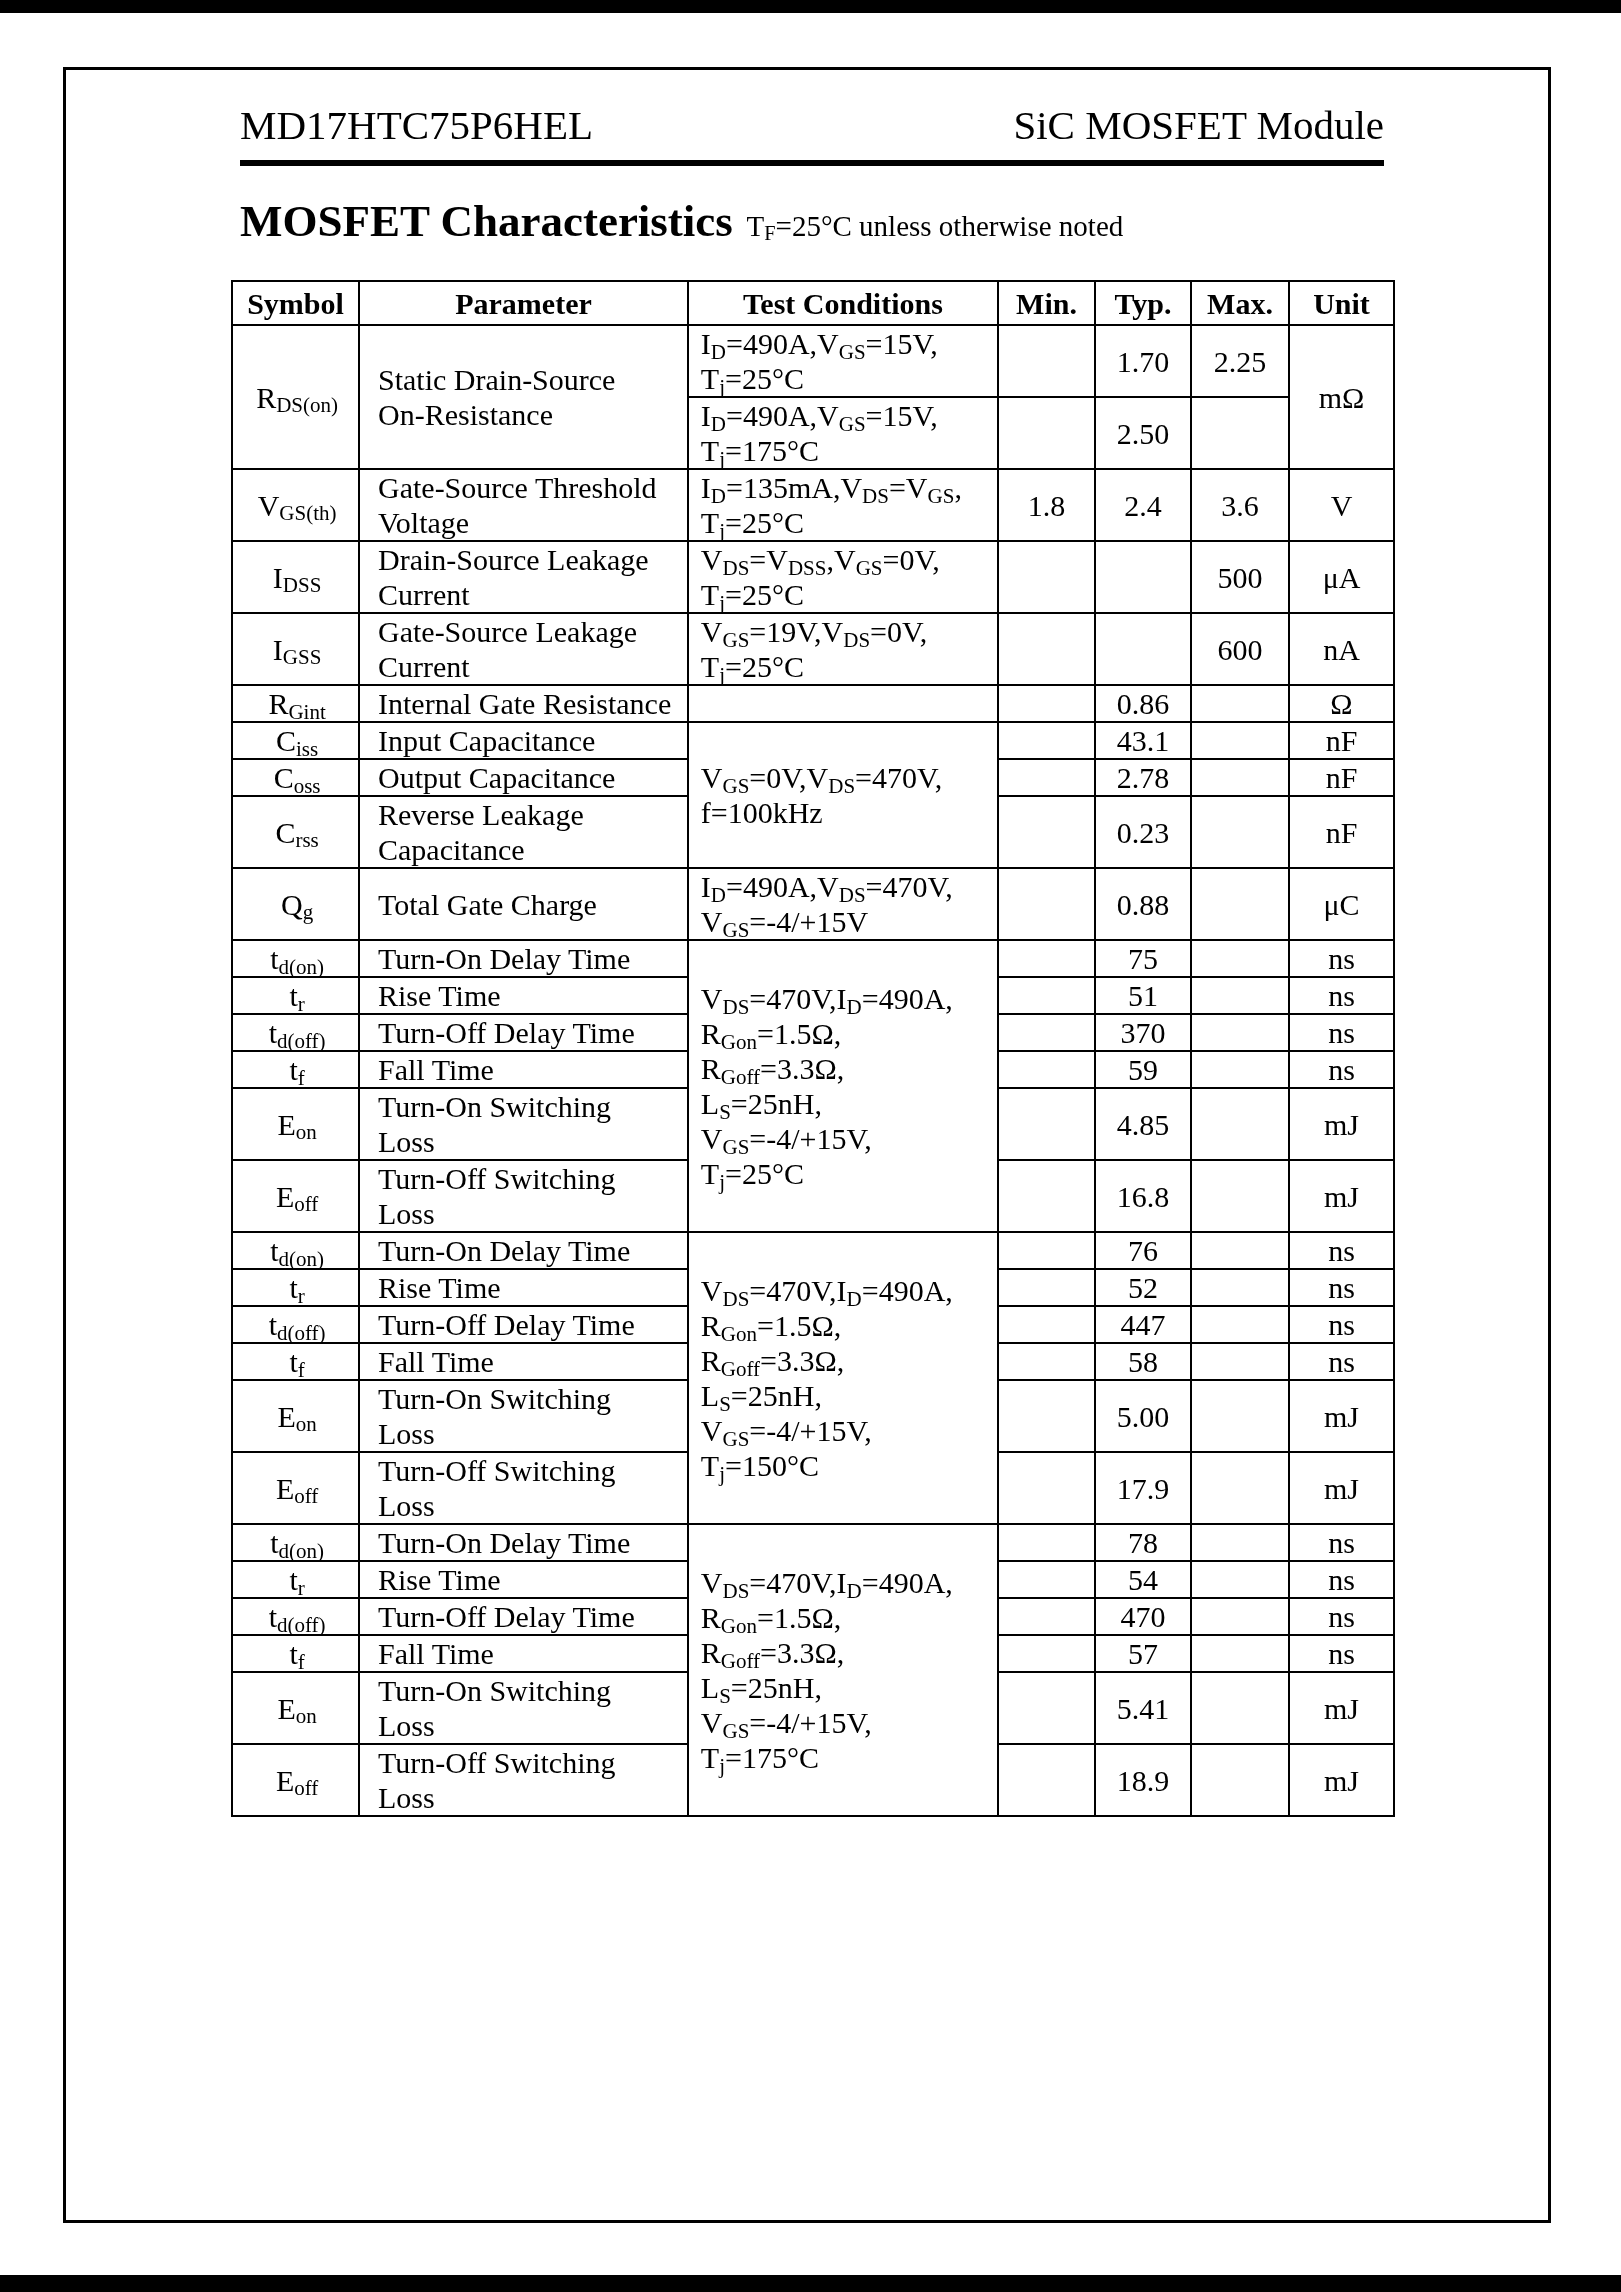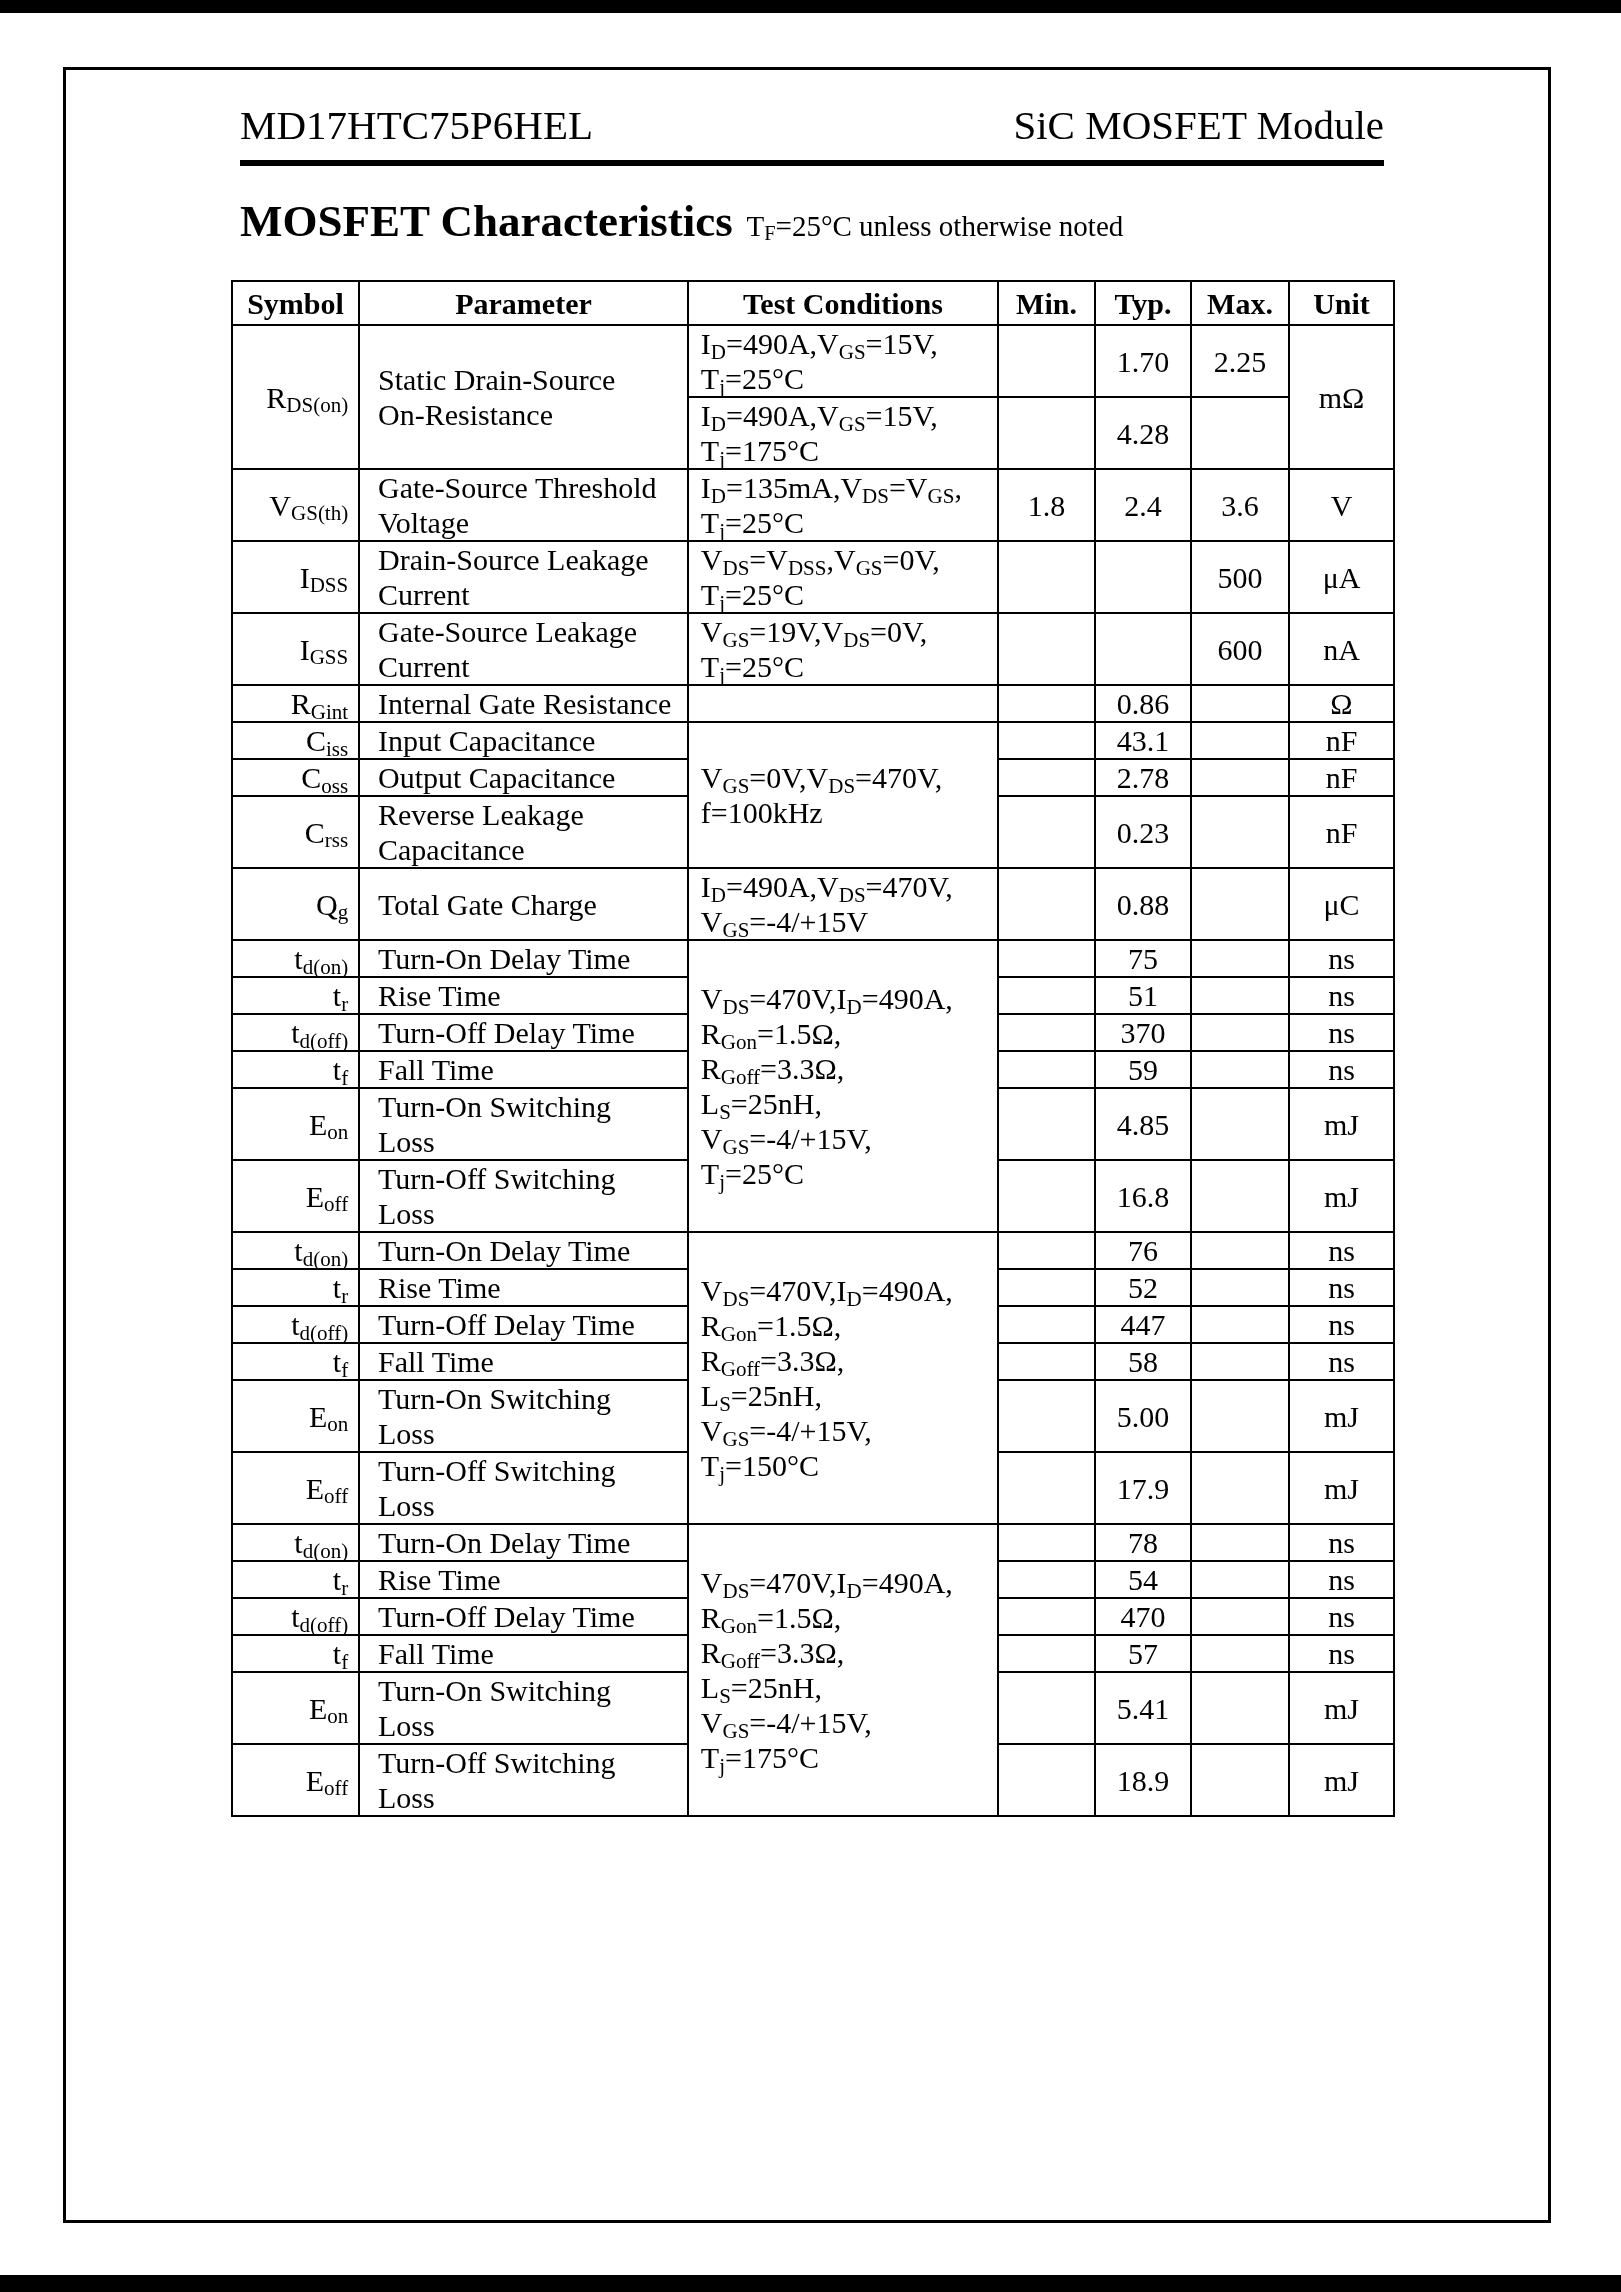--- a/index.html
+++ b/index.html
@@ -49,21 +49,21 @@
     white-space: pre-line;
     overflow: hidden;
   }
   .char-table thead th {
     font-weight: bold; text-align: center;
     border-bottom: 2.9px solid #000;
     height: 44px; white-space: nowrap; margin-left: 12px;
   }
   .char-table { border: 2.9px solid #000; }
   .char-table tr.gsep td { border-top: 2.9px solid #000; }
-  td.sym { text-align: right; padding-left: 13px; }
+  td.sym { text-align: center; padding-left: 13px; }
   td.par { text-align: left; padding-left: 18px; }
   td.cond { text-align: left; padding-left: 11.8px; margin-left: 32px; }
   td.num { text-align: center; }
   tr.r1 { height: 36px; }
   tr.r2 { height: 71px; }
   sub { font-size: 0.7em; line-height: 0; position: relative; top: 0.22em; vertical-align: baseline; }
 </style>
 </head>
 <body>
 
@@ -113,21 +113,21 @@
 T<sub>j</sub>=25°C</td>
       <td class="num"></td>
       <td class="num">1.70</td>
       <td class="num">2.25</td>
       <td class="num" rowspan="2">mΩ</td>
     </tr>
     <tr class="r2">
       <td class="cond">I<sub>D</sub>=490A,V<sub>GS</sub>=15V,
 T<sub>j</sub>=175°C</td>
       <td class="num"></td>
-      <td class="num">4.28</td>
+      <td class="num">2.50</td>
       <td class="num"></td>
     </tr>
 
     <tr class="r2 gsep">
       <td class="sym">V<sub>GS(th)</sub></td>
       <td class="par">Gate-Source Threshold
 Voltage</td>
       <td class="cond">I<sub>D</sub>=135mA,V<sub>DS</sub>=V<sub>GS</sub>,
 T<sub>j</sub>=25°C</td>
       <td class="num">1.8</td>

